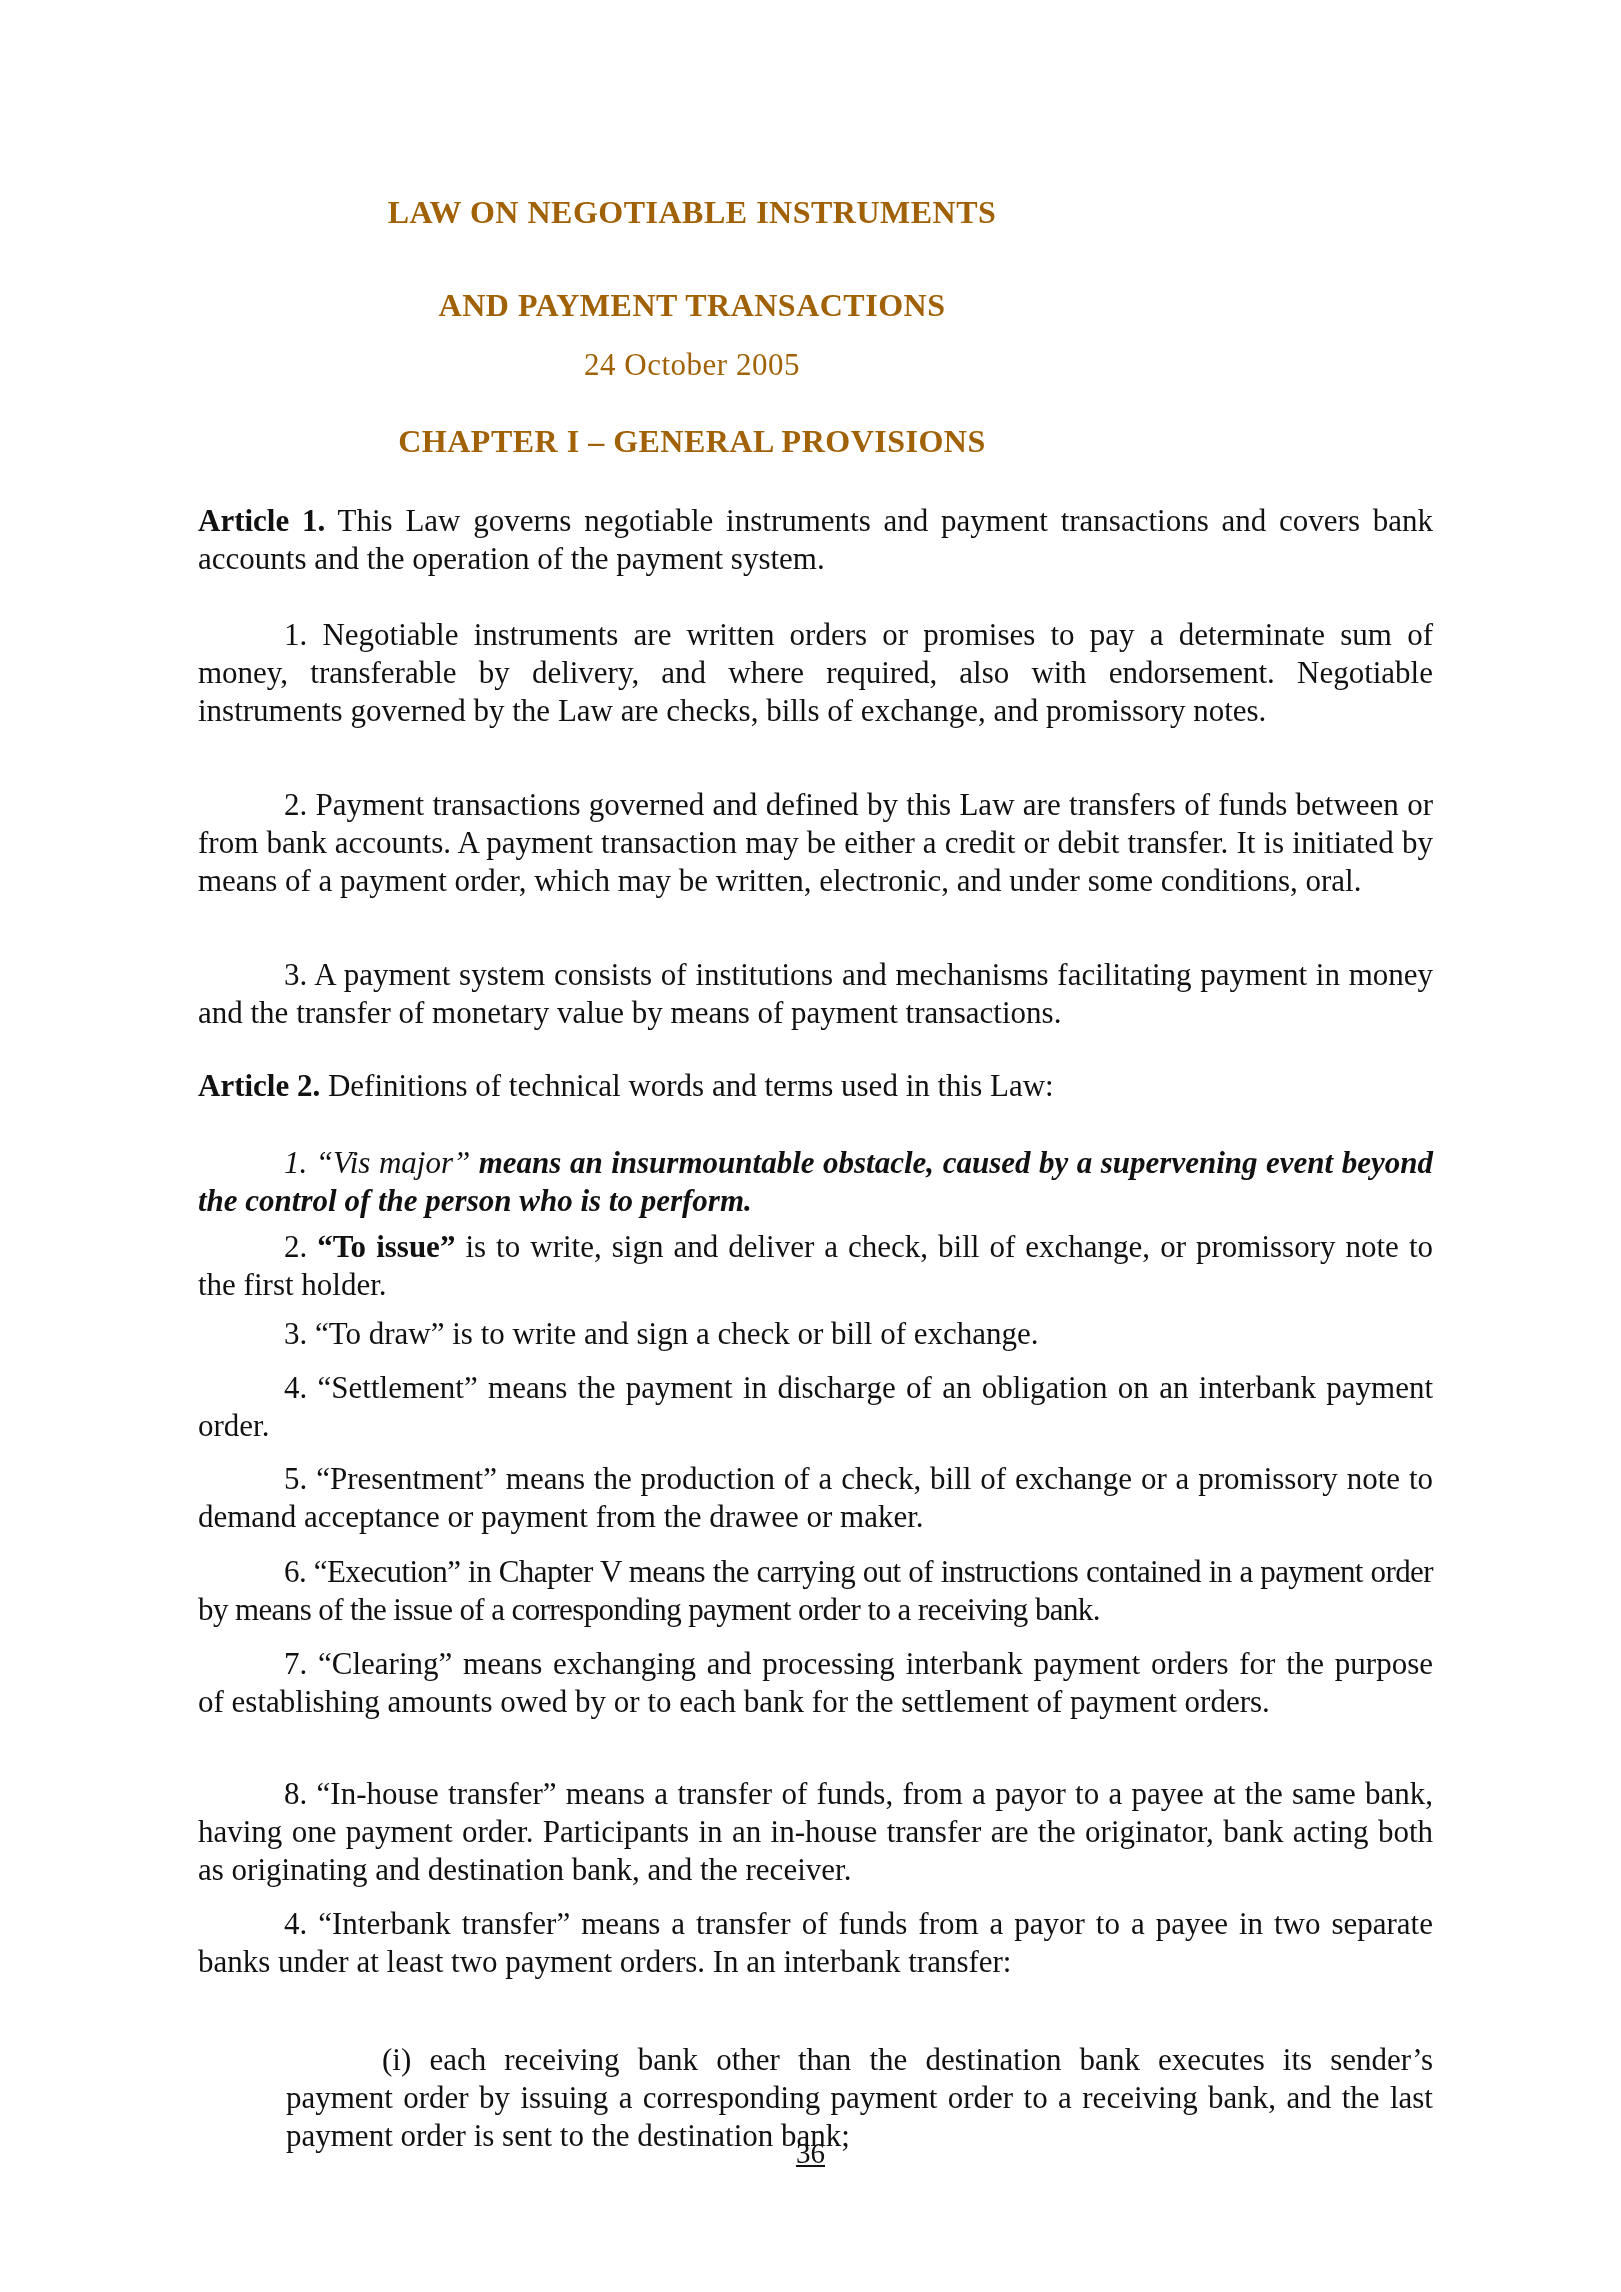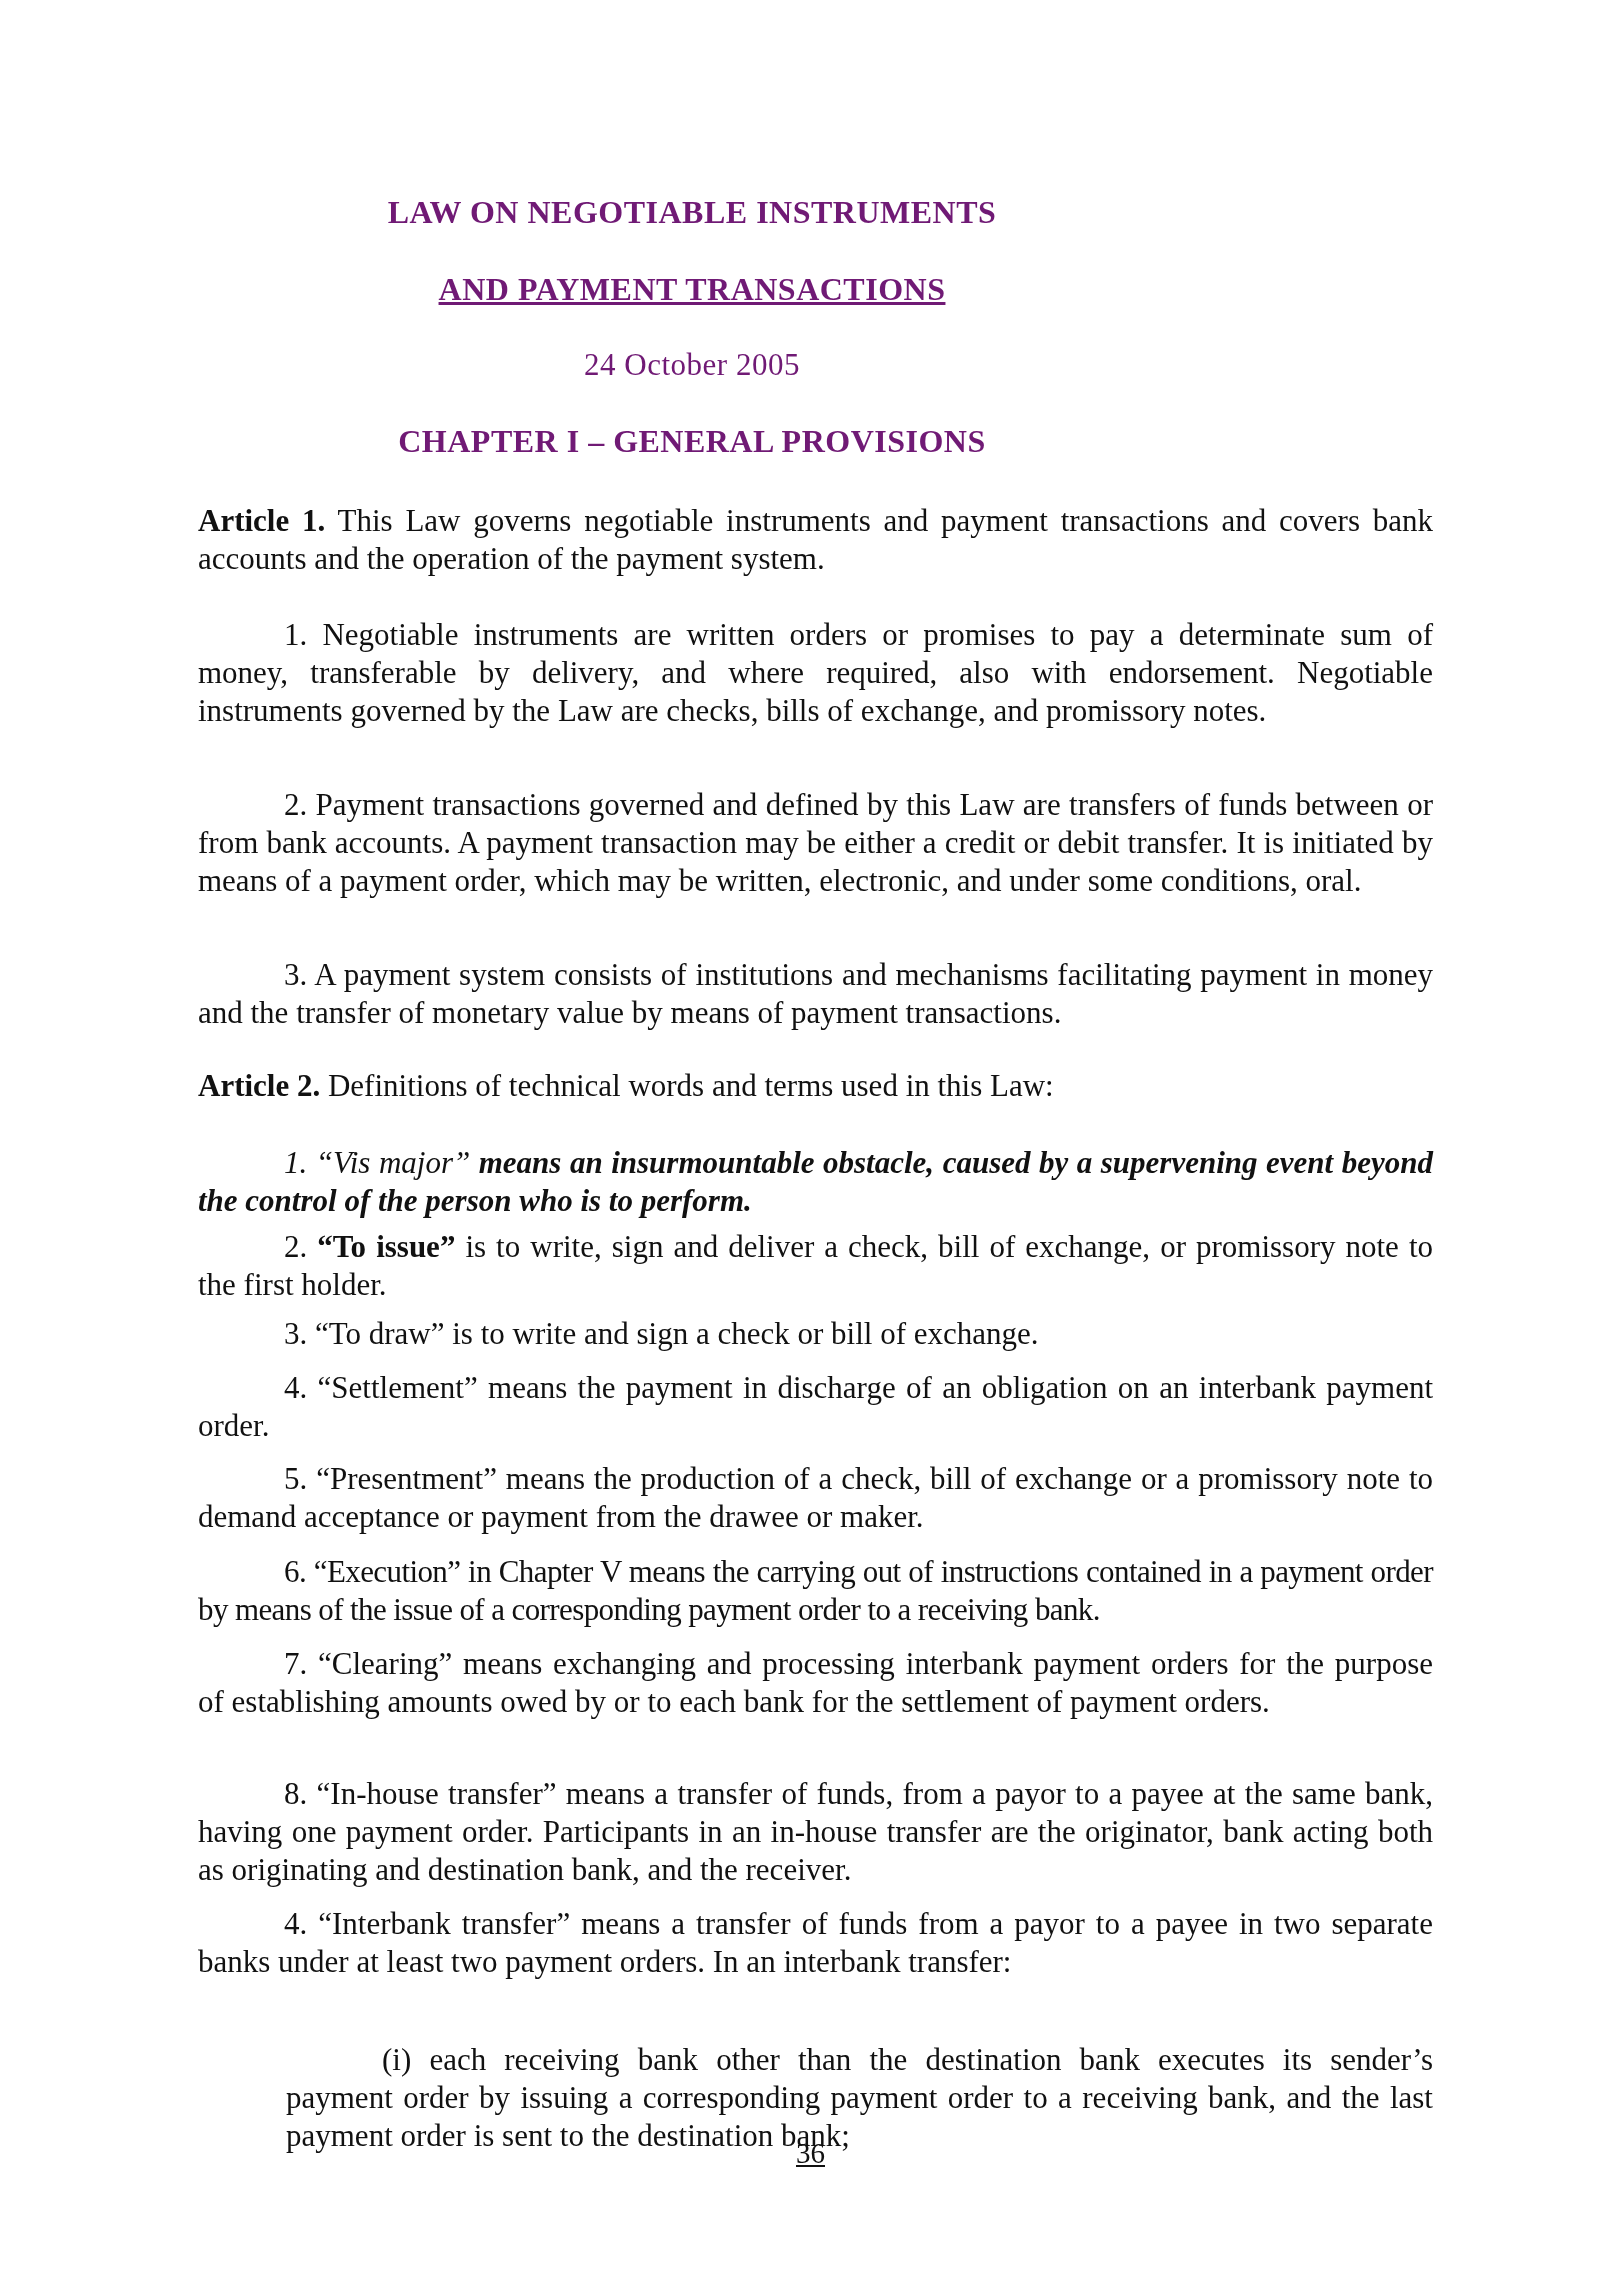--- a/index.html
+++ b/index.html
@@ -5,21 +5,21 @@
   html, body { margin: 0; padding: 0; background: #ffffff; }
   body { width: 1621px; height: 2293px; position: relative; overflow: hidden; }
   .page {
     position: absolute; left: 0; top: 0; width: 1621px; height: 2293px;
     background: #ffffff; color: #111111;
     font-family: "Liberation Serif", "DejaVu Serif", serif;
   }
   .heading {
     position: absolute; left: 0; width: 1384px; text-align: center;
     font-family: "Liberation Serif", serif;
-    font-size: 31px; letter-spacing: 0.5px; color: #701a75;
+    font-size: 31px; letter-spacing: 0.5px; color: #a16207;
   }
   .heading.bold { font-weight: bold; font-size: 32px; }
   .body {
     position: absolute; left: 198px; width: 1235px;
     font-size: 31px; line-height: 38px; text-align: justify;
     color: #111;
     font-family: Liberation Serif, serif;
   }
   .para { margin: 0; text-align: justify; }
   .indent { text-indent: 86px; }
@@ -32,21 +32,21 @@
     position: absolute; left: 0; width: 1621px; text-align: center;
     font-size: 29px; top: 2137px; text-decoration: underline;
   }
 </style>
 </head>
 <body>
 
 <div class="page">
 
   <div class="heading bold" style="top:194px;">LAW ON NEGOTIABLE INSTRUMENTS</div>
-  <div class="heading bold" style="top:271px;text-decoration:underline;">AND PAYMENT TRANSACTIONS</div>
+  <div class="heading bold" style="top:287px;">AND PAYMENT TRANSACTIONS</div>
   <div class="heading" style="top:347px;">24 October 2005</div>
   <div class="heading bold" style="top:423px;">CHAPTER I – GENERAL PROVISIONS</div>
 
   <div class="body" style="top:502px;">
     <p class="para"><span class="bold">Article 1.</span><span> This Law governs negotiable instruments and payment transactions and covers bank accounts and the operation of the payment system.</span></p>
   </div>
 
   <div class="body" style="top:616px;">
     <p class="para indent">1. Negotiable instruments are written orders or promises to pay a determinate sum of money, transferable by delivery, and where required, also with endorsement. Negotiable instruments governed by the Law are checks, bills of exchange, and promissory notes.</p>
   </div>

